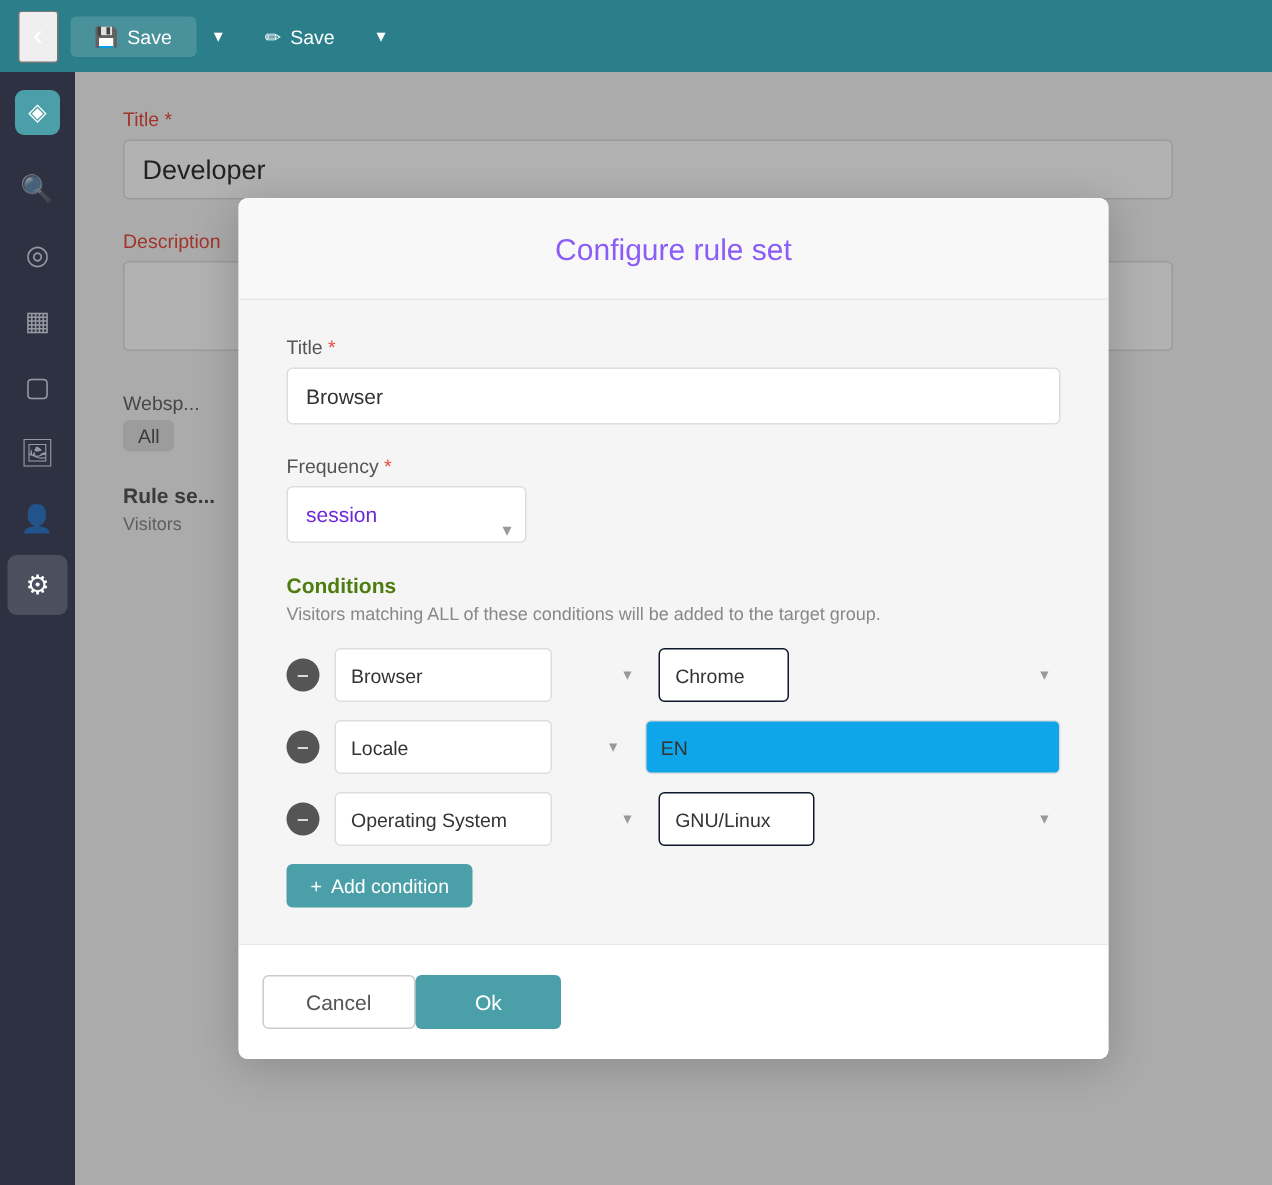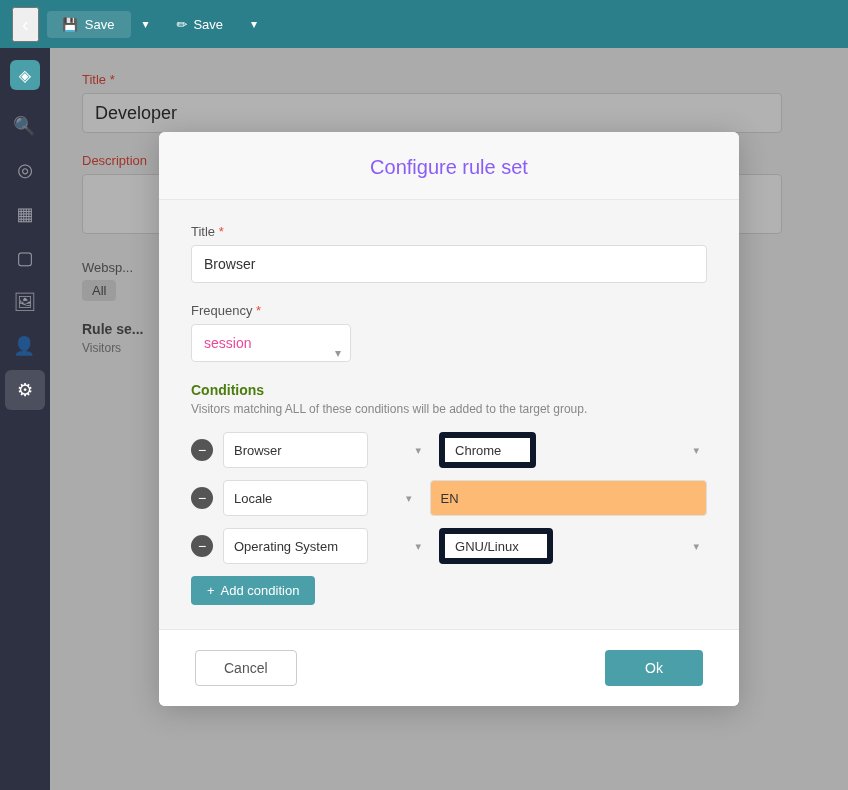--- a/index.html
+++ b/index.html
@@ -233,21 +233,21 @@
       outline: none;
       margin-bottom: 20px;
     }
     .modal-select {
       width: 160px;
       height: 38px;
       border: 1px solid #ddd;
       border-radius: 4px;
       padding: 0 12px;
       font-size: 14px;
-      color: #ec4899;
+      color: #6d28d9;
       background: white;
       outline: none;
       appearance: none;
       cursor: pointer;
       margin-bottom: 20px;
     }
     .select-wrapper {
       position: relative;
       display: inline-block;
     }
@@ -301,39 +301,39 @@
       font-size: 13px;
       color: #333;
       background: white;
       outline: none;
       appearance: none;
       cursor: pointer;
       flex: 1;
     }
     .condition-value-select {
       height: 36px;
-      border: 6px solid #0f172a;
+      border: 1px solid #0f172a;
       border-radius: 4px;
       padding: 0 28px 0 10px;
       font-size: 13px;
       color: #333;
       background: white;
       outline: none;
       appearance: none;
       cursor: pointer;
       flex: 1.3;
     }
     .condition-value-input {
       height: 36px;
       border: 1px solid #ddd;
       border-radius: 4px;
       padding: 0 10px;
       font-size: 13px;
       color: #333;
-      background: #fdba74;
+      background: #0ea5e9;
       outline: none;
       flex: 1.3;
     }
     .condition-select-wrap {
       position: relative;
       flex: 1;
     }
     .condition-value-wrap {
       position: relative;
       flex: 1.3;
@@ -356,23 +356,23 @@
       padding: 7px 16px;
       font-size: 13px;
       cursor: pointer;
       display: flex;
       align-items: center;
       gap: 6px;
       margin-top: 4px;
     }
 
     .modal-footer {
-      padding: 20px 36px;
-      display: flex;
-      justify-content: space-between;
+      padding: 20px 16px;
+      display: flex;
+      justify-content: flex-start;
       background: white;
       border-top: 1px solid #e8e8e8;
     }
     .cancel-btn {
       background: white;
       border: 1px solid #ccc;
       border-radius: 4px;
       color: #555;
       padding: 9px 28px;
       font-size: 14px;

